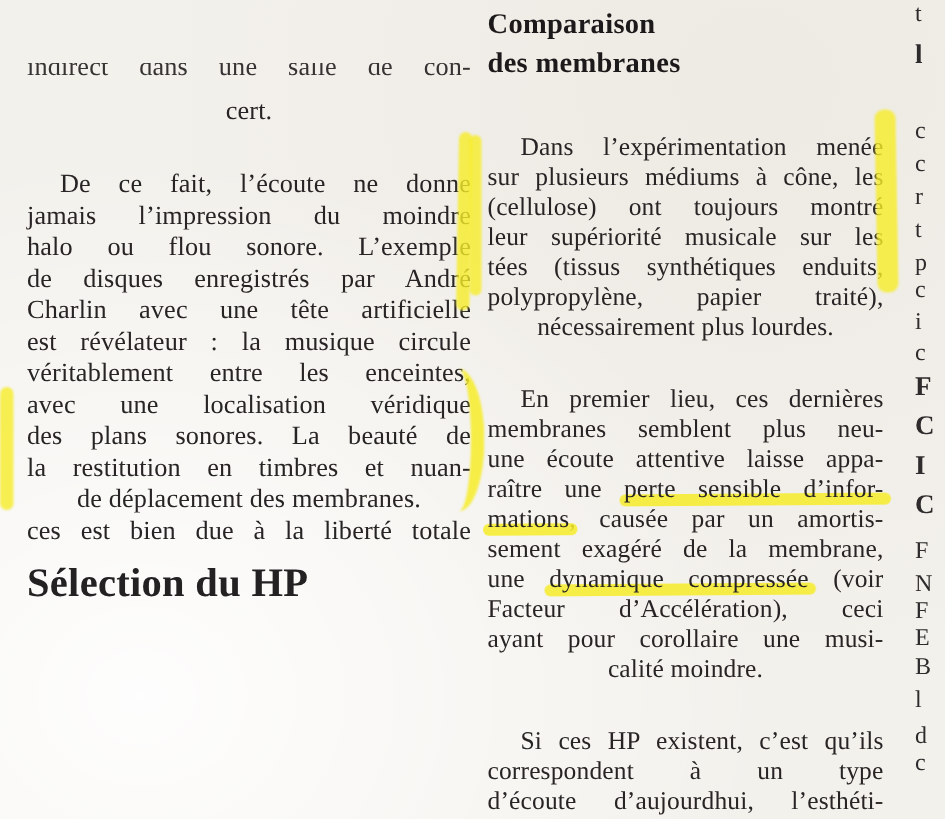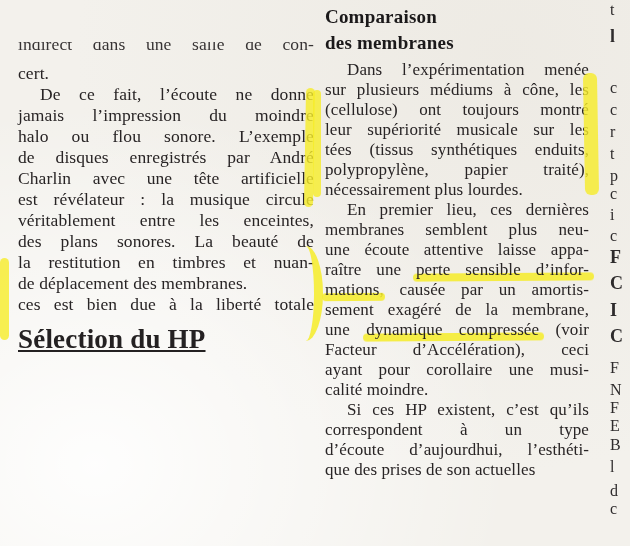--- a/index.html
+++ b/index.html
@@ -14,32 +14,32 @@
     font-family:"Liberation Serif","DejaVu Serif",serif;
     color:#282425;
   }
   .col{position:absolute;}
   .lcol{left:18px;top:42px;width:296px;font-size:17.5px;}
   .mcol-body{left:325px;top:60px;width:264px;font-size:17px;}
   .lcol .line{height:21px;line-height:21px;}
   .mcol-body .line{height:20px;line-height:20px;}
   .line{white-space:nowrap;letter-spacing:.1px;}
   .j{text-align:justify;text-align-last:justify;white-space:normal;}
-  .e{text-align:left;}
-  .ind{padding-left:22px;}
+  .e{text-align:center;}
+  .ind{padding-left:22px;margin-top:28px;}
   .clip{overflow:hidden;}
   .clip .inner{margin-top:-8px;height:21px;line-height:21px;opacity:.92;}
   .m-heading{
     position:absolute;left:325px;top:4px;width:280px;
     font-weight:bold;font-size:19px;line-height:26px;color:#1b191a;
     letter-spacing:.2px;
   }
   .l-heading{
     margin-top:9px;font-weight:bold;font-size:27px;line-height:30px;
-    color:#242122;letter-spacing:.2px;text-decoration:underline;
+    color:#242122;letter-spacing:.2px;
   }
   .hl{
     position:absolute;
     background:rgba(246,236,40,.8);
     border-radius:6px;
     filter:blur(.6px);
     pointer-events:none;
   }
   .hl-paren{
     background:transparent;
@@ -72,20 +72,21 @@
           <div class="inner j">indirect dans une salle de con-</div>
         </div>
         <div class="line e">cert.</div>
         <div class="line j ind">De ce fait, l’écoute ne donne</div>
         <div class="line j">jamais l’impression du moindre</div>
         <div class="line j">halo ou flou sonore. L’exemple</div>
         <div class="line j">de disques enregistrés par André</div>
         <div class="line j">Charlin avec une tête artificielle</div>
         <div class="line j">est révélateur : la musique circule</div>
         <div class="line j">véritablement entre les enceintes,</div>
+        <div class="line j">avec une localisation véridique</div>
         <div class="line j">des plans sonores. La beauté de</div>
         <div class="line j">la restitution en timbres et nuan-</div>
         <div class="line e">de déplacement des membranes.</div>
         <div class="line j">ces est bien due à la liberté totale</div>
       </div>
     <div class="l-heading">Sélection du HP</div>
   </div>
 
   <div class="col mcol-body">
     <div>

